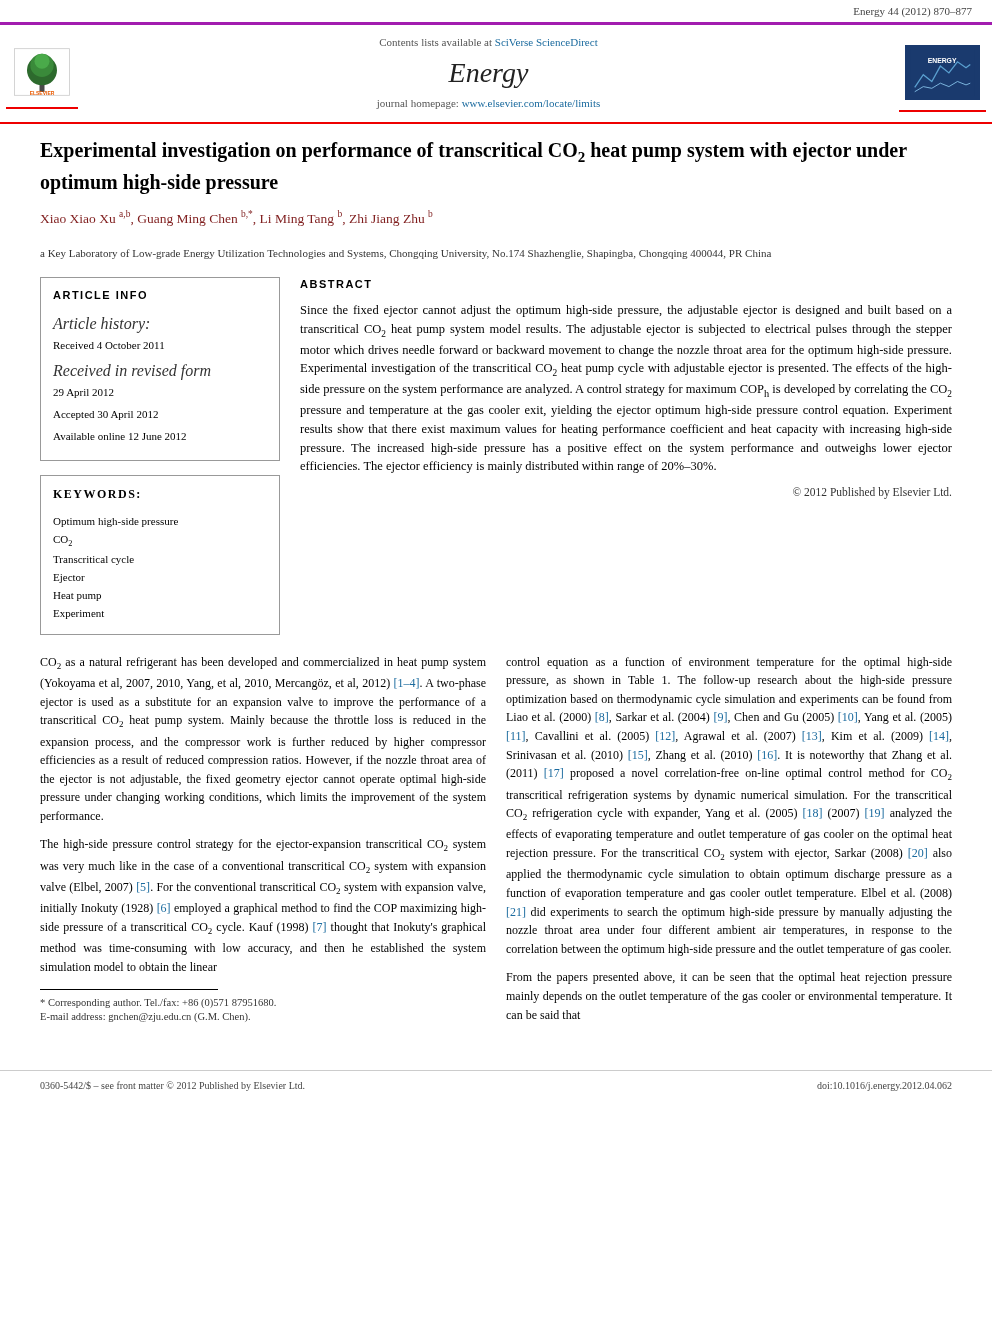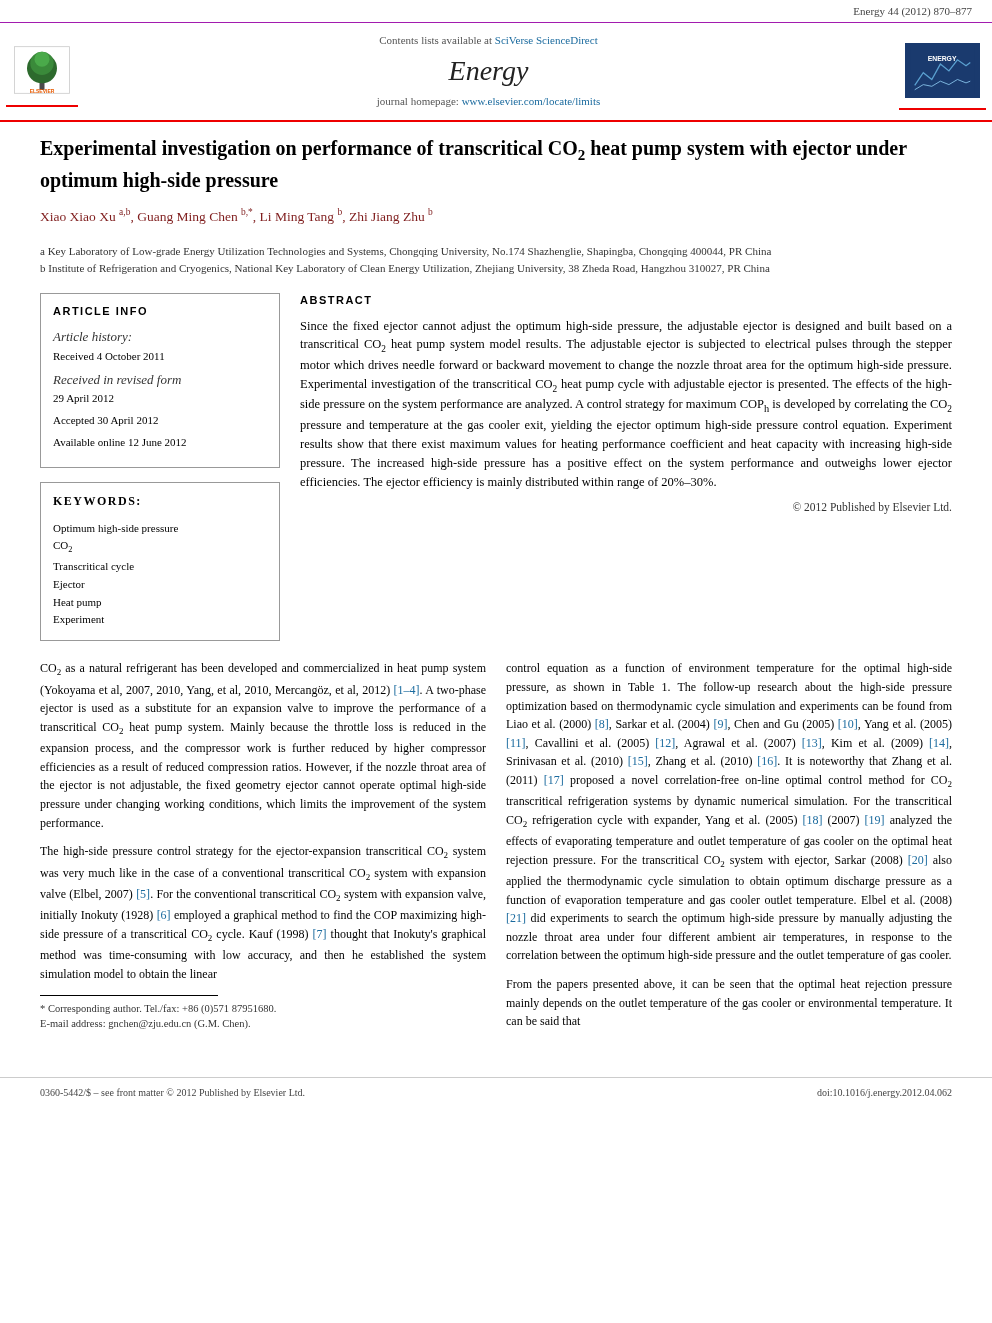--- a/index.html
+++ b/index.html
@@ -12,21 +12,21 @@
       width: 992px;
       min-height: 1323px;
     }
 
     
     .top-bar {
       text-align: right;
       font-size: 11px;
       color: #444;
       padding: 4px 20px 2px 20px;
-      border-bottom: 1px solid #a21caf;
+      border-bottom: 3px solid #a21caf;
     }
 
     
     .journal-header {
       display: flex;
       align-items: center;
       padding: 10px 6px;
       border-bottom: 2px solid #e00;
     }
 
@@ -155,21 +155,21 @@
       letter-spacing: 1.5px;
       text-transform: uppercase;
       margin-bottom: 8px;
       font-weight: bold;
       color: #000;
     }
 
     .article-info-label {
       font-style: italic;
       color: #333;
-      font-size: 13px;
+      font-size: 16px;
       margin-bottom: 2px;
     }
 
     .article-info-value {
       font-size: 11px;
       color: #000;
       margin-bottom: 6px;
     }
 
     
@@ -339,21 +339,20 @@
   <div class="article-title">
     Experimental investigation on performance of transcritical CO<span class="co2-sub">2</span> heat pump system with ejector under optimum high-side pressure
   </div>
 
   <div class="authors">
     Xiao Xiao Xu <span class="author-sup">a,b</span>, Guang Ming Chen <span class="author-sup">b,*</span>, Li Ming Tang <span class="author-sup">b</span>, Zhi Jiang Zhu <span class="author-sup">b</span>
   </div>
 
   <div class="affiliations">
     <div class="affiliation-line">a Key Laboratory of Low-grade Energy Utilization Technologies and Systems, Chongqing University, No.174 Shazhenglie, Shapingba, Chongqing 400044, PR China</div>
-    <div class="affiliation-line">b Institute of Refrigeration and Cryogenics, National Key Laboratory of Clean Energy Utilization, Zhejiang University, 38 Zheda Road, Hangzhou 310027, PR China</div>
   </div>
 
   <div class="two-col">
 
     <div class="col-left">
 
       <div class="article-info-box">
         <h3>ARTICLE INFO</h3>
         <div class="article-info-label">Article history:</div>
         <div class="article-info-value">Received 4 October 2011</div>

